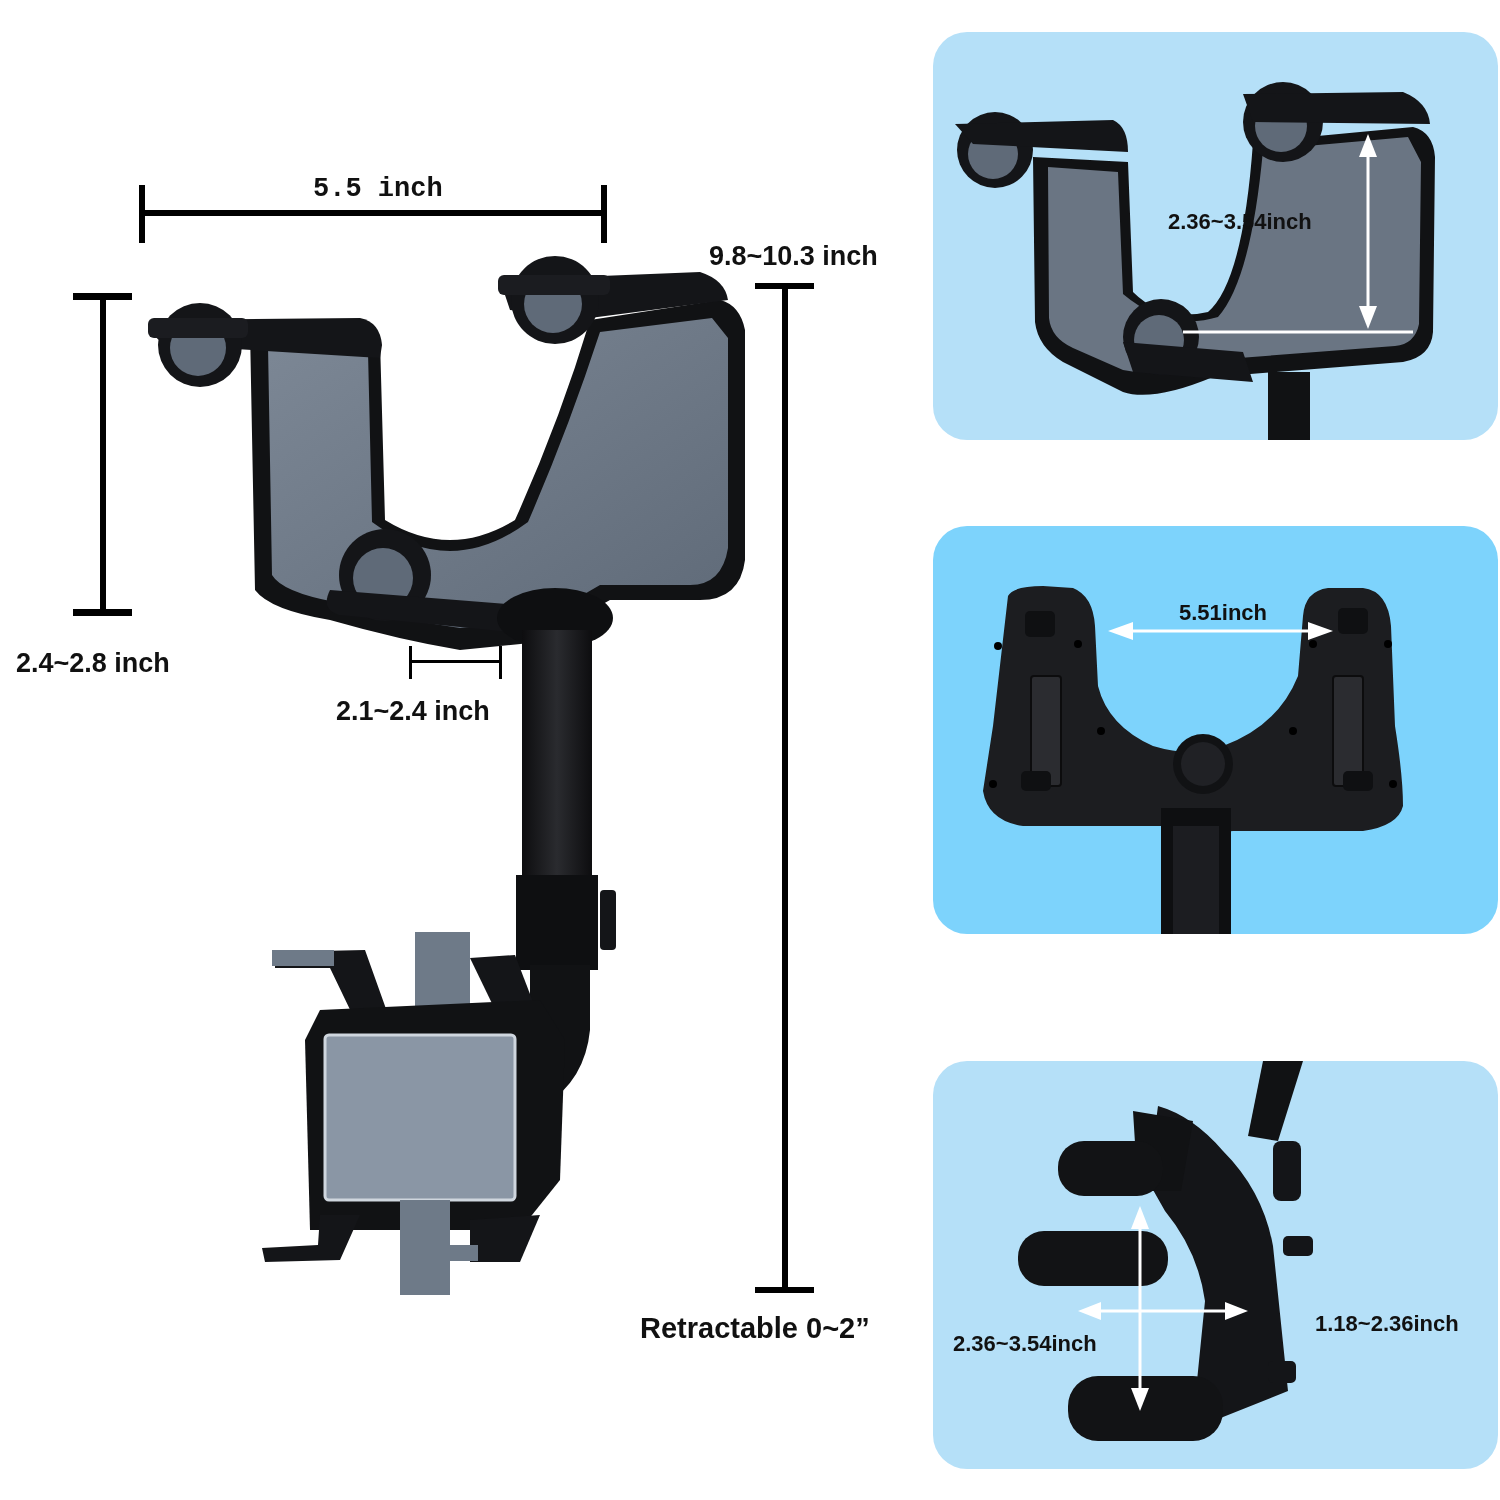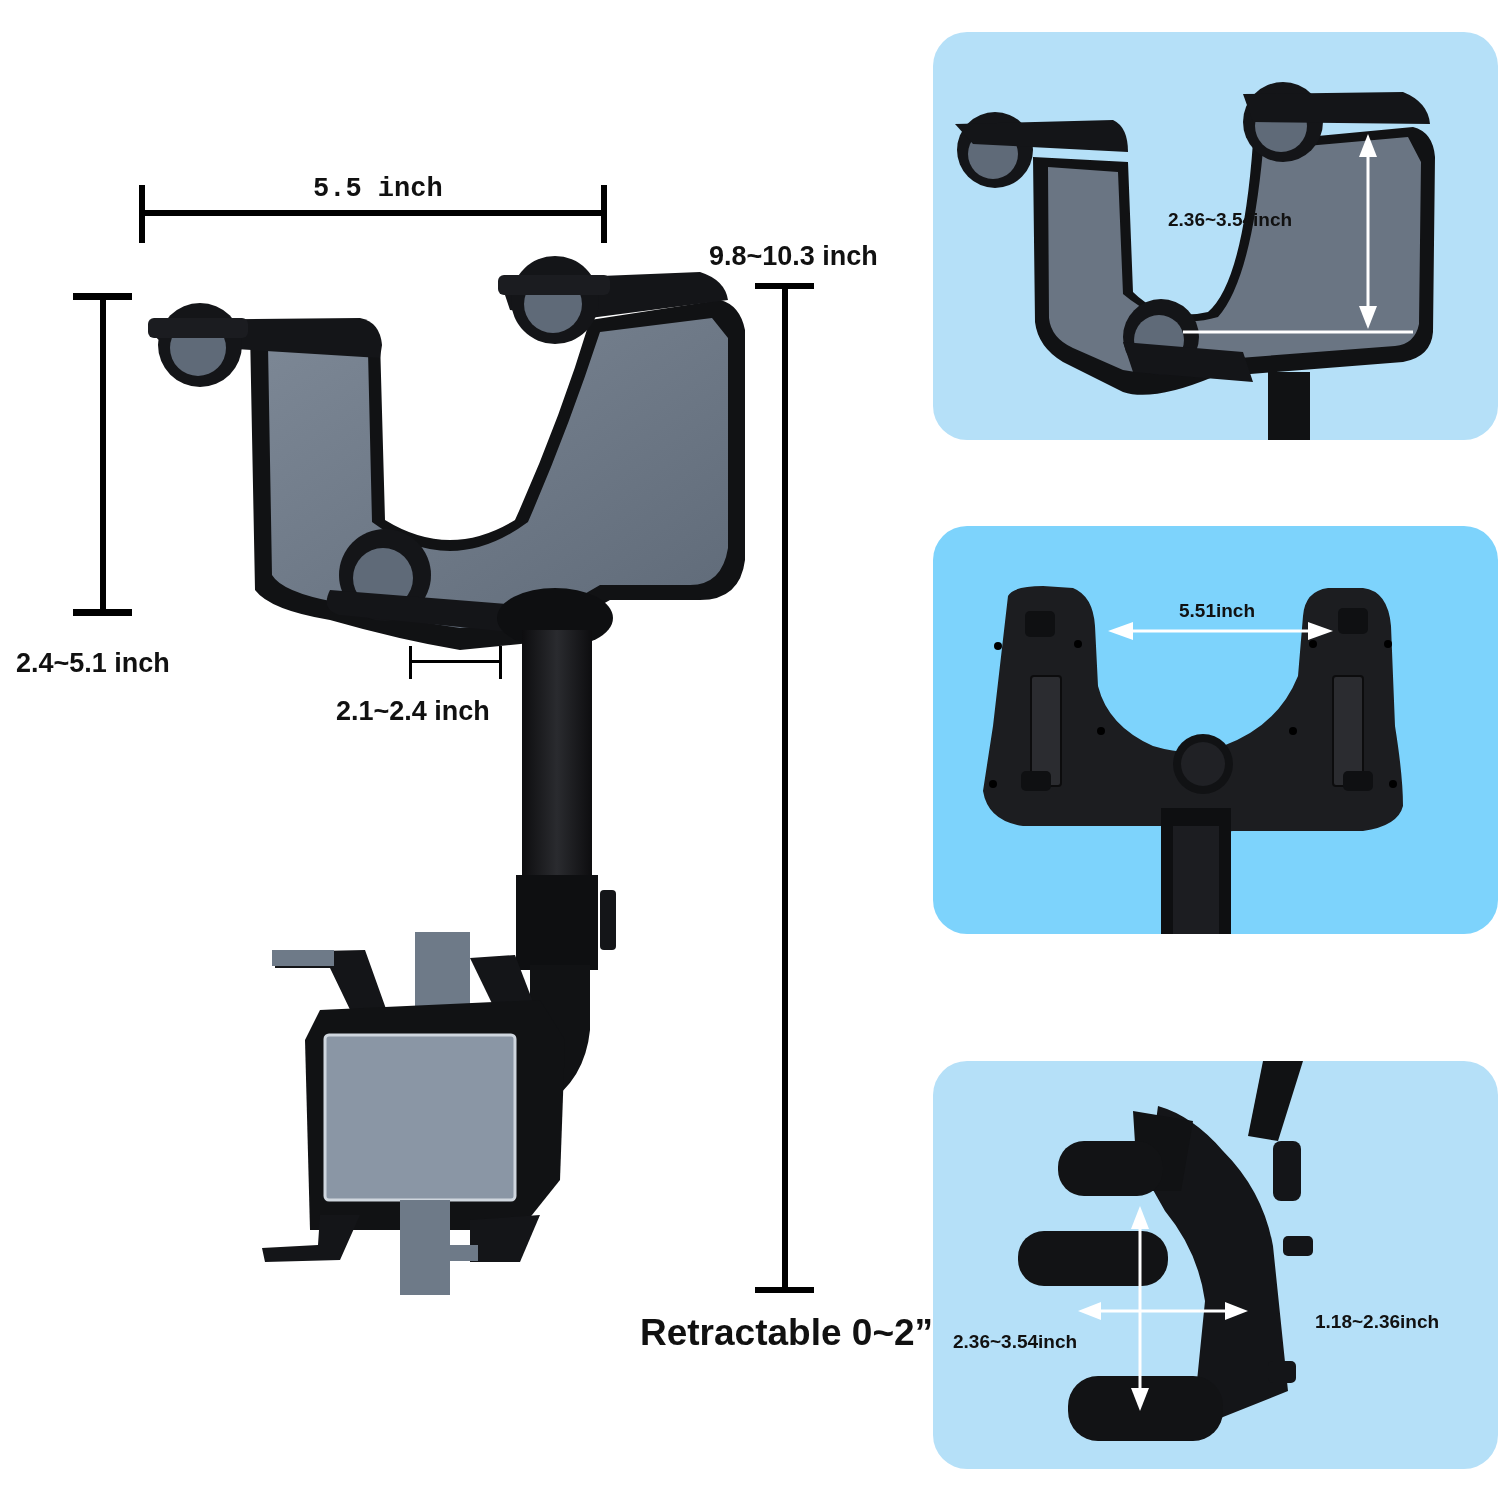--- a/index.html
+++ b/index.html
@@ -1,22 +1,22 @@
 <!DOCTYPE html>
 <html><head>
   <meta charset="utf-8">
   <style>
     html, body { margin: 0; padding: 0; background: #ffffff; }
     body { width: 1500px; height: 1500px; position: relative; overflow: hidden;
            font-family: "Liberation Sans", sans-serif; color: #111; }
     .abs { position: absolute; }
     .lbl { position: absolute; font-weight: bold; white-space: nowrap; color: #111; }
     .big { font-size: 27px; }
-    .mid { font-size: 37px; }
-    .small { font-size: 19px; }
+    .mid { font-size: 29px; }
+    .small { font-size: 22px; }
     .bar { position: absolute; background: #000; }
     .panel { position: absolute; left: 933px; width: 565px; height: 408px;
              border-radius: 34px; overflow: hidden; }
     svg { display: block; }
   </style>
 </head>
 <body>
 
 <div class="abs" style="left:0;top:0;width:930px;height:1500px;">
   <svg width="930" height="1500" viewBox="0 0 930 1500">
@@ -76,21 +76,21 @@
   <div class="bar" style="left:142px;top:210px;width:462px;height:6px;"></div>
   <div class="bar" style="left:139px;top:185px;width:6px;height:58px;"></div>
   <div class="bar" style="left:601px;top:185px;width:6px;height:58px;"></div>
   <div class="lbl big" style="left:313px;top:174px;font-family:Liberation Mono, monospace;">5.5 inch</div>
 </div>
 
 <div>
   <div class="bar" style="left:100px;top:296px;width:6px;height:316px;"></div>
   <div class="bar" style="left:73px;top:293px;width:59px;height:7px;"></div>
   <div class="bar" style="left:73px;top:609px;width:59px;height:7px;"></div>
-  <div class="lbl big" style="left:16px;top:648px;">2.4~5.1 inch</div>
+  <div class="lbl big" style="left:16px;top:648px;">2.4~2.8 inch</div>
 </div>
 
 <div>
   <div class="bar" style="left:411px;top:660px;width:90px;height:3px;"></div>
   <div class="bar" style="left:409px;top:646px;width:3px;height:33px;"></div>
   <div class="bar" style="left:499px;top:646px;width:3px;height:33px;"></div>
   <div class="lbl big" style="left:336px;top:696px;">2.1~2.4 inch</div>
 </div>
 
 <div>

